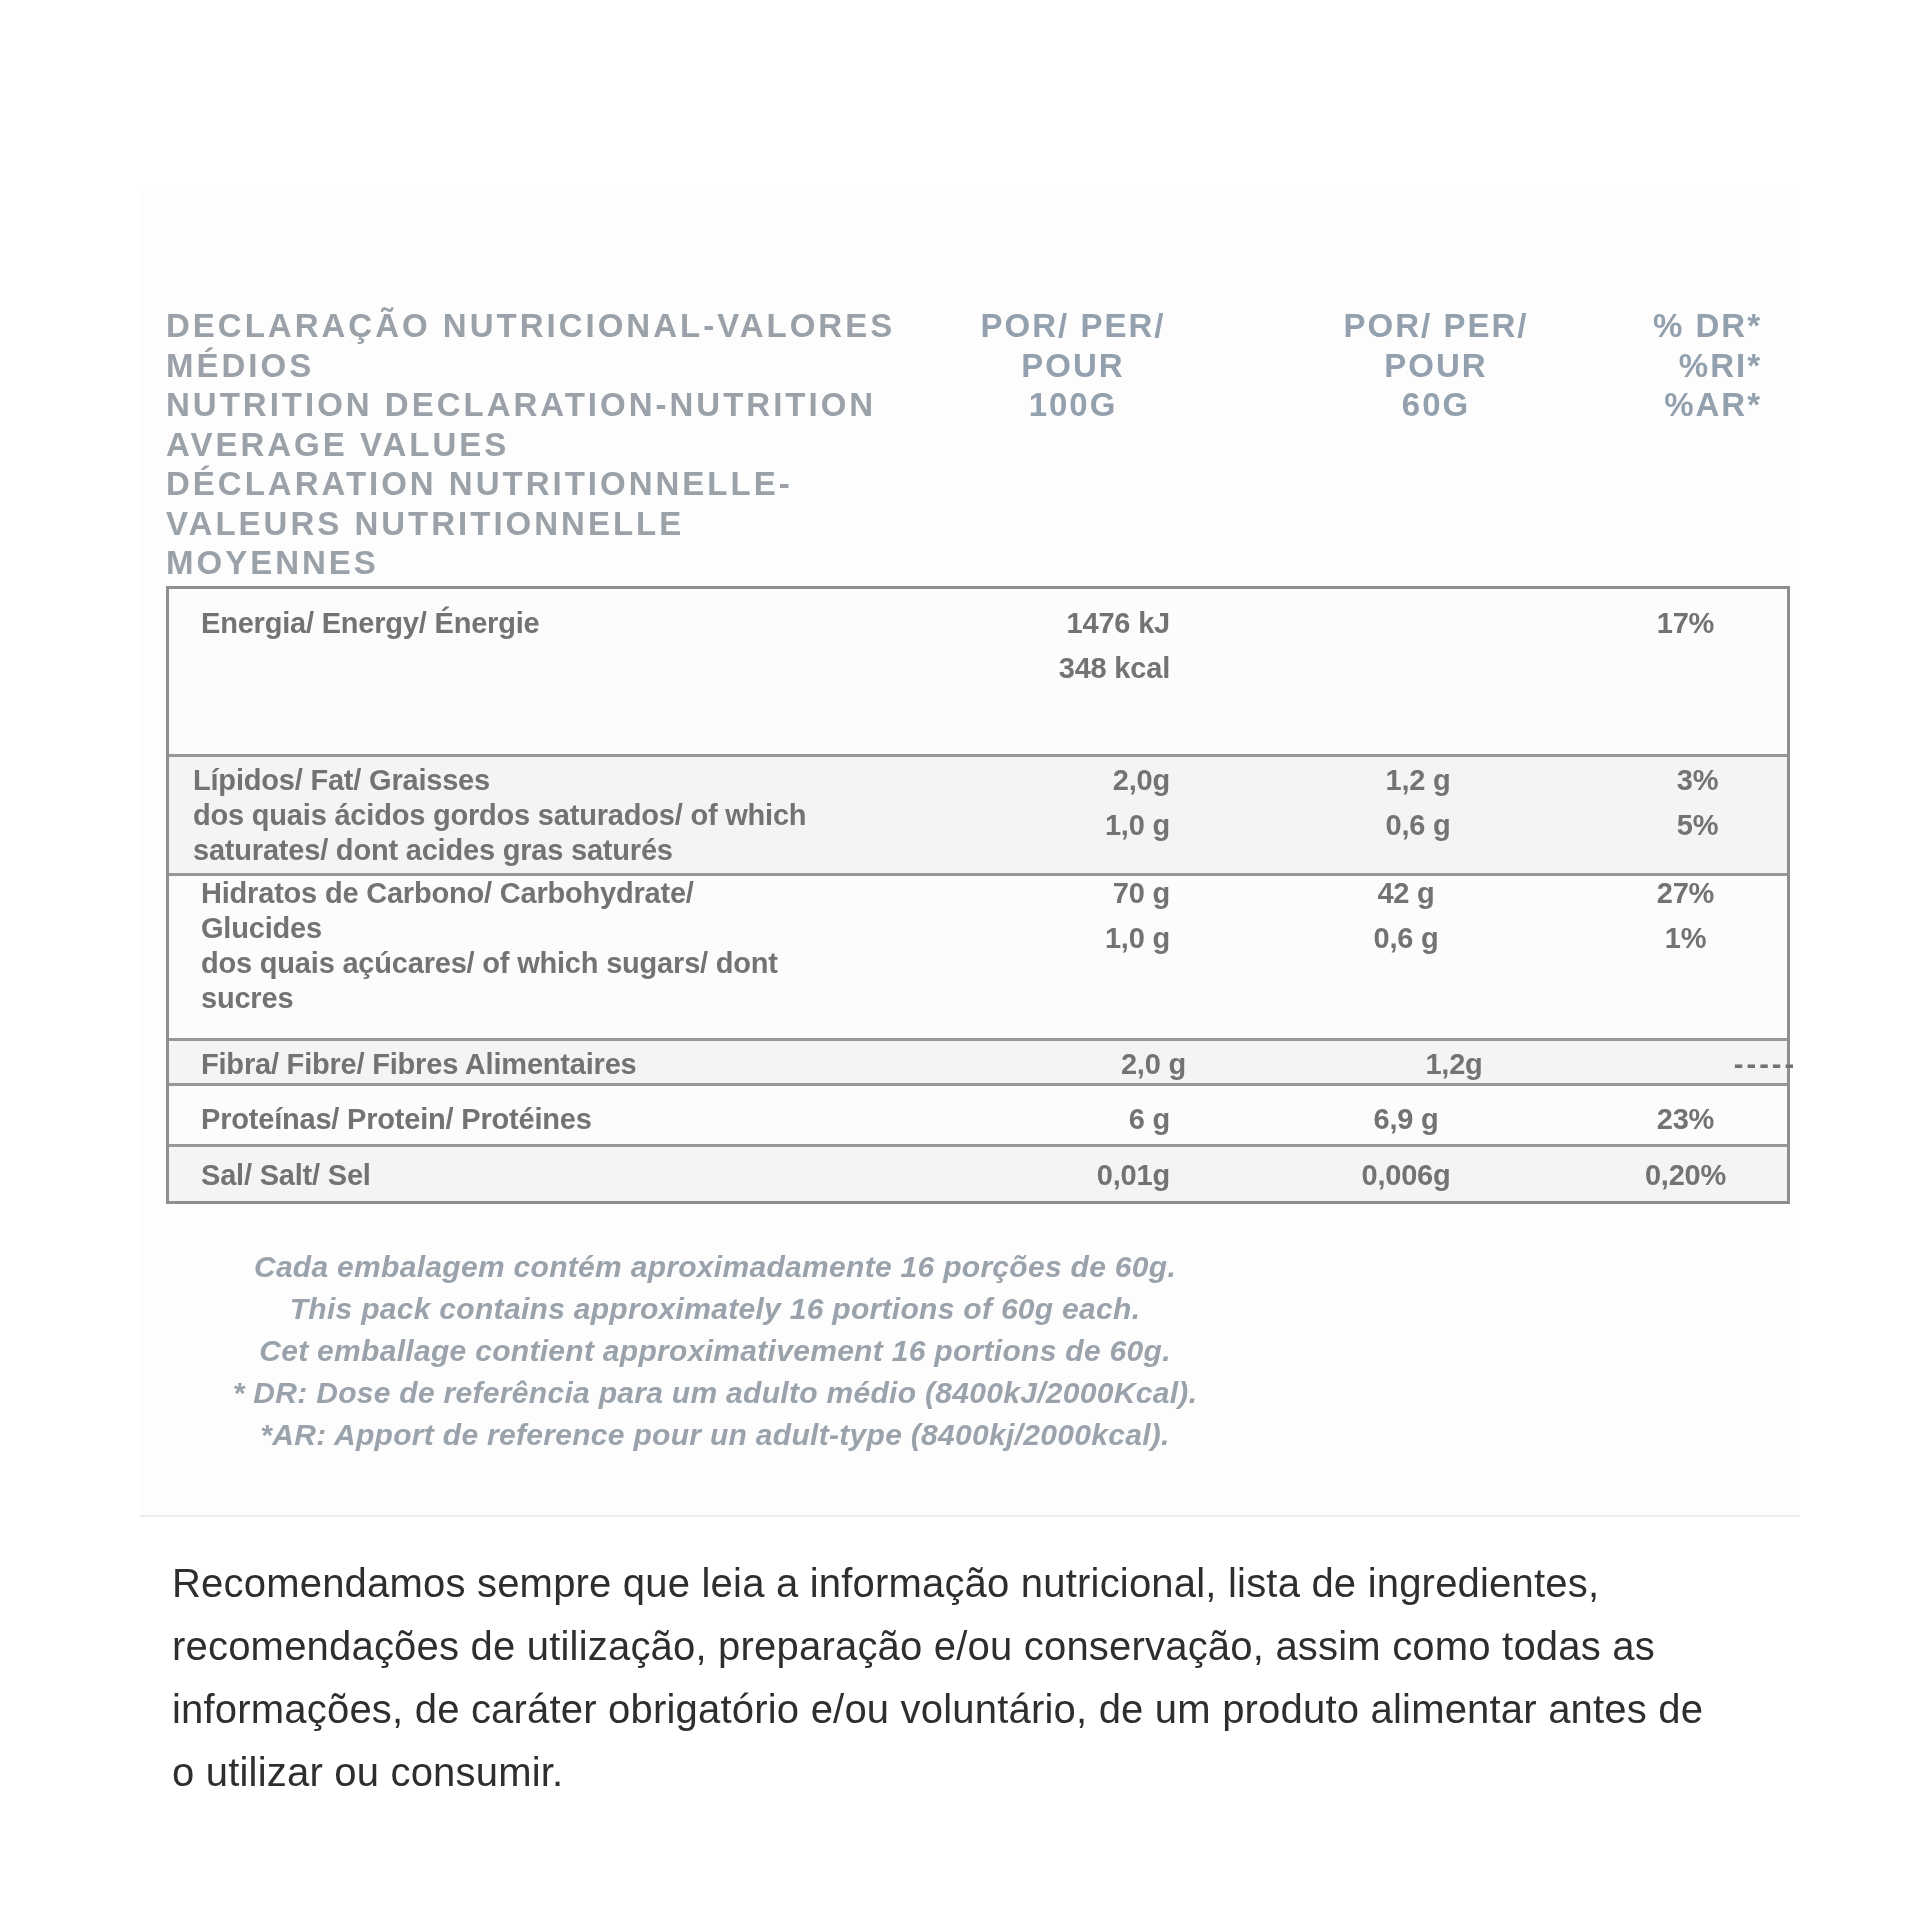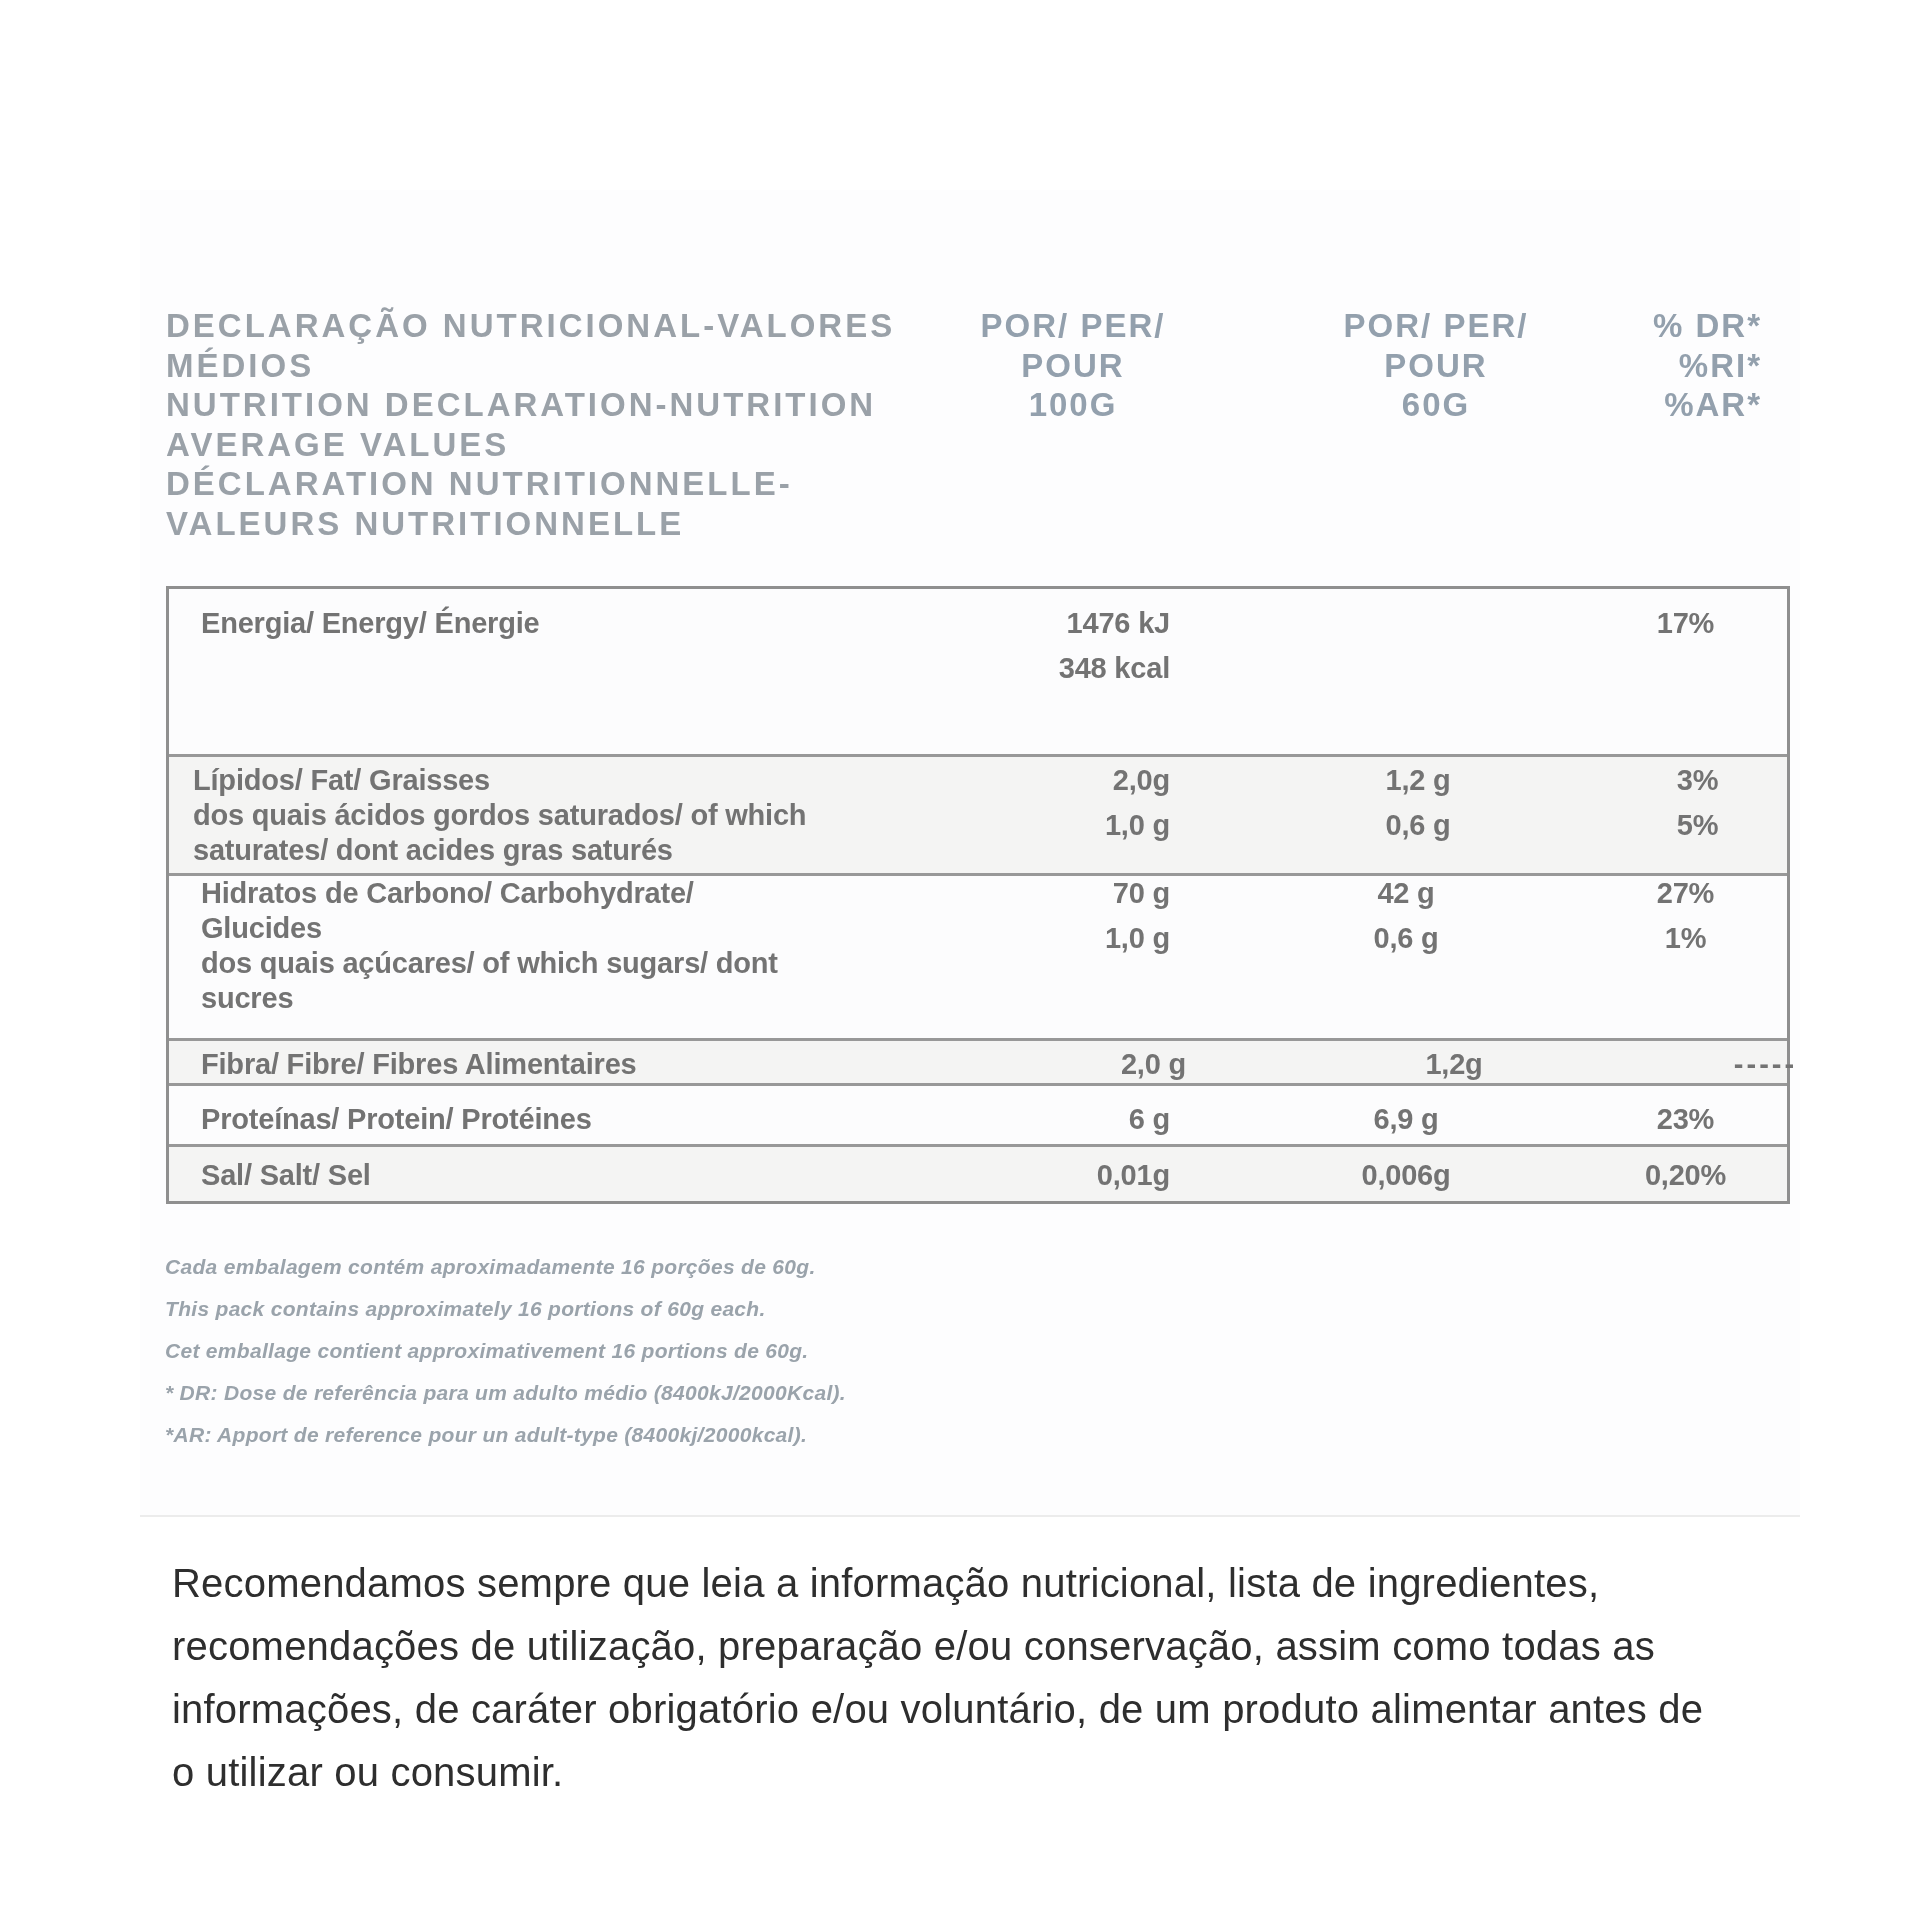--- a/index.html
+++ b/index.html
@@ -61,22 +61,23 @@
   .cell-label{grid-column:1;padding-left:32px;padding-right:60px;}
   .cell-100{grid-column:2;text-align:right;}
   .cell-60{grid-column:4;text-align:center;}
   .cell-dv{grid-column:6;text-align:center;}
   .v2{margin-top:10px;}
   .v2:empty,.l2:empty,.sub:empty{display:none;}
   .cell-dv .dashes{letter-spacing:3px;}
   
   .footnotes{
     position:absolute;left:165px;top:1246px;width:1100px;
-    color:#9aa3ab;font-size:21px;font-style:italic;font-weight:700;
+    color:#9aa3ab;font-size:30px;font-style:italic;font-weight:700;
     letter-spacing:0.3px;
+    text-align:center;
   }
   .footnotes .fn{line-height:42px;white-space:nowrap;}
   
   .disclaimer{
     position:absolute;left:172px;top:1552px;width:1700px;
     color:#2e2e2e;font-size:40px;font-weight:400;letter-spacing:0.2px;
   }
   .disclaimer .dl{line-height:63px;white-space:nowrap;}
 </style>
 </head>
@@ -86,20 +87,21 @@
 
   <div class="label-area"></div>
 
   <div class="title-block">
     <div>DECLARAÇÃO NUTRICIONAL-VALORES</div>
     <div>MÉDIOS</div>
     <div>NUTRITION DECLARATION-NUTRITION</div>
     <div>AVERAGE VALUES</div>
     <div>DÉCLARATION NUTRITIONNELLE-</div>
     <div>VALEURS NUTRITIONNELLE</div>
+    <div>MOYENNES</div>
   </div>
 
   <div class="col-head h100">
     <div>POR/ PER/ POUR</div>
     <div>100G</div>
   </div>
   <div class="col-head h60">
     <div>POR/ PER/ POUR</div>
     <div>60G</div>
   </div>

